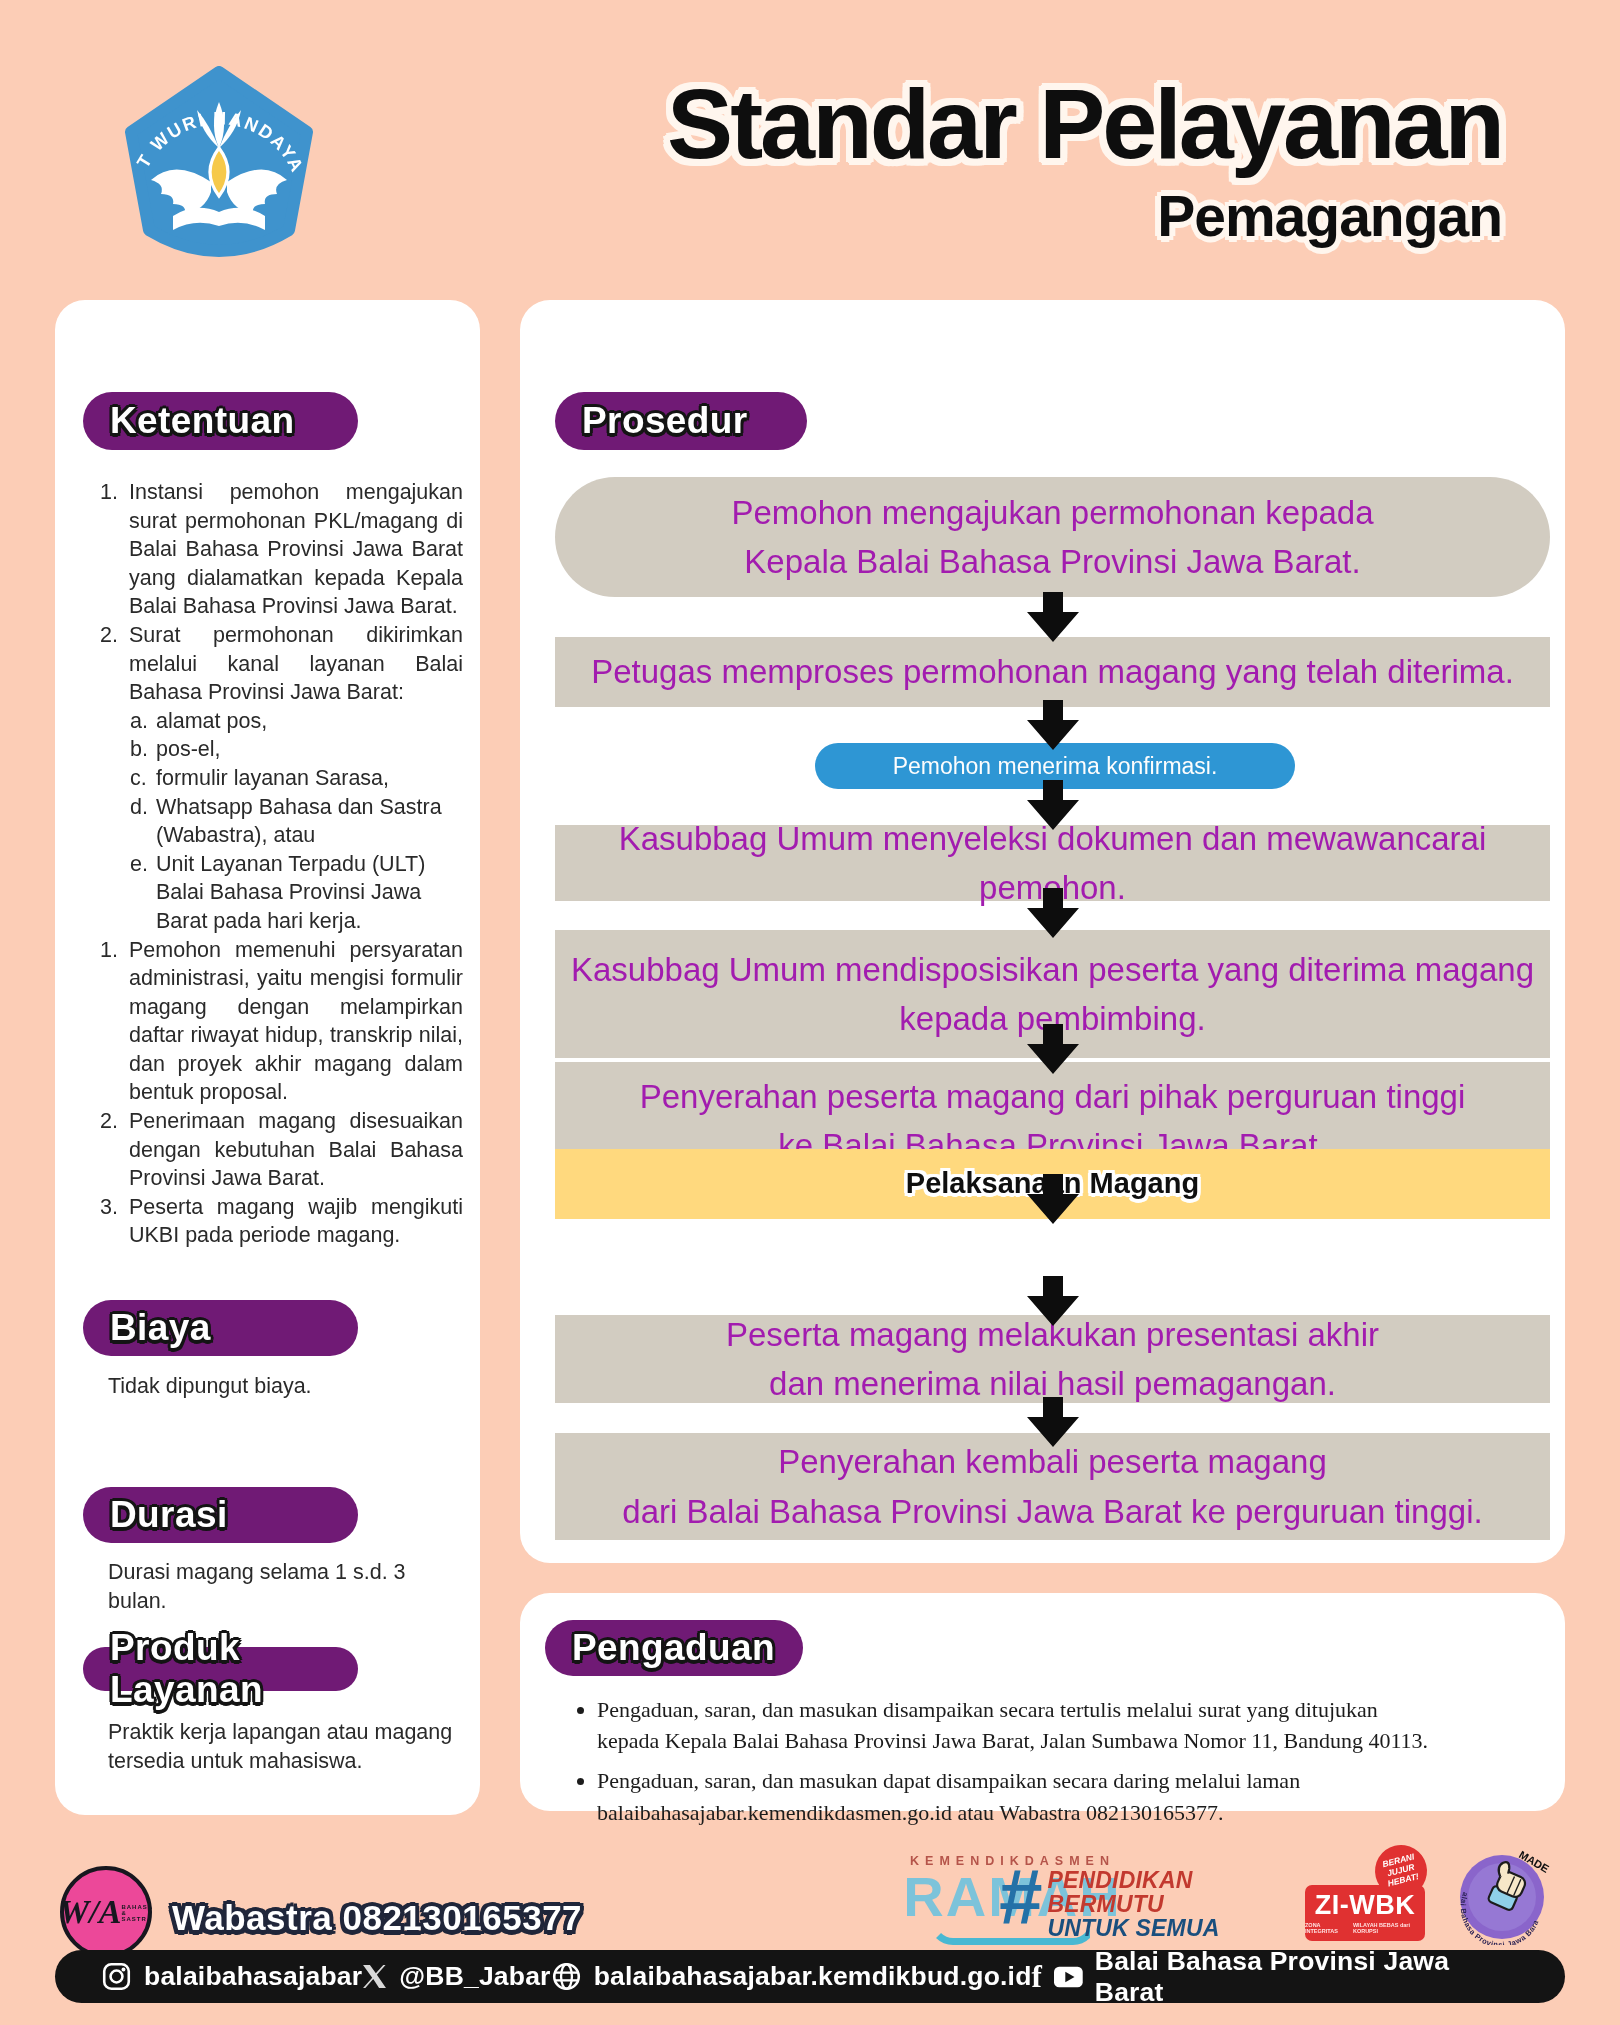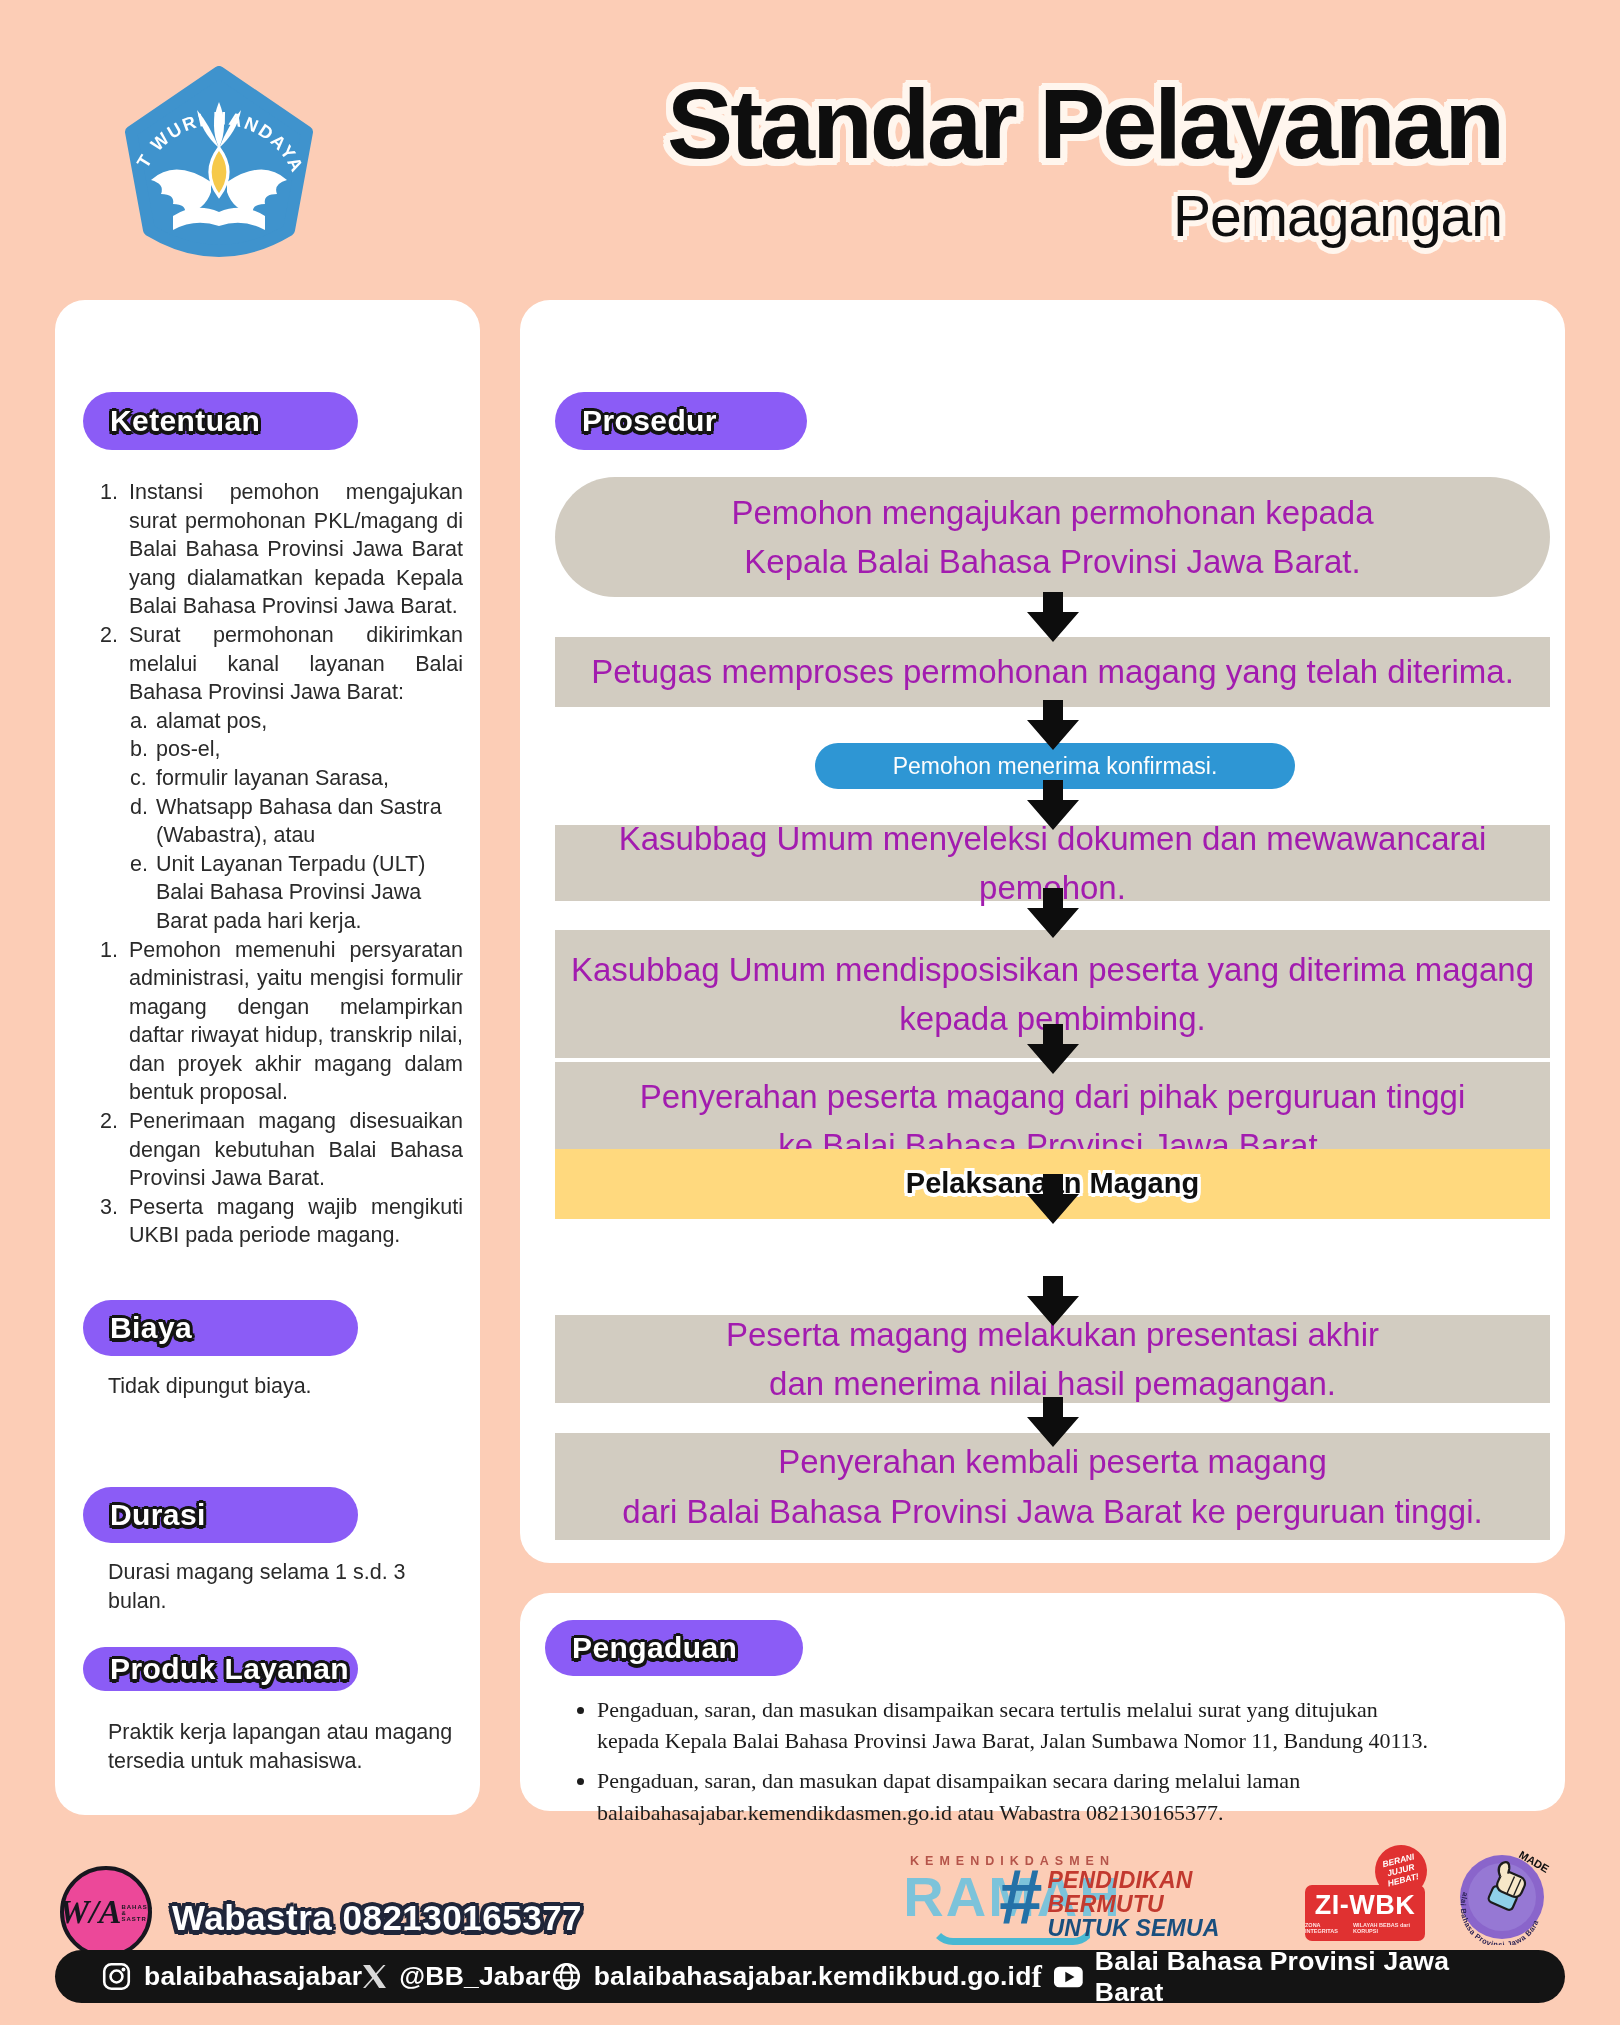--- a/index.html
+++ b/index.html
@@ -17,30 +17,30 @@
   .logo-wrap { position:absolute; left:118px; top:66px; width:202px; height:200px; }
   .title-block { position:absolute; right:118px; top:74px; text-align:right; color:#0e0e0e; }
   .title-main {
     font-size:99px; font-weight:800; letter-spacing:-3px; line-height:1.02;
     text-shadow: 0 -7px 0 #fff6ee, 0 7px 0 #fff6ee, -7px 0 0 #fff6ee, 7px 0 0 #fff6ee,
       -5px -5px 0 #fff6ee, 5px -5px 0 #fff6ee, -5px 5px 0 #fff6ee, 5px 5px 0 #fff6ee,
       -7px 4px 0 #fff6ee, 7px 4px 0 #fff6ee, -7px -4px 0 #fff6ee, 7px -4px 0 #fff6ee,
       -4px 7px 0 #fff6ee, 4px 7px 0 #fff6ee, -4px -7px 0 #fff6ee, 4px -7px 0 #fff6ee;
   }
   .title-sub {
-    margin-top:8px; font-size:57px; font-weight:400; letter-spacing:-1px;
+    margin-top:8px; font-size:57px; font-weight:700; letter-spacing:-1px;
     text-shadow: 0 -6px 0 #fff6ee, 0 6px 0 #fff6ee, -6px 0 0 #fff6ee, 6px 0 0 #fff6ee,
       -4px -4px 0 #fff6ee, 4px -4px 0 #fff6ee, -4px 4px 0 #fff6ee, 4px 4px 0 #fff6ee;
   }
 
   
   .pill {
-    position:absolute; background:#8b5cf6; border-radius:30px;
+    position:absolute; background:#701a75; border-radius:30px;
     display:flex; align-items:center; padding-left:27px;
-    color:#ffffff; font-weight:700; font-size:30px; letter-spacing:.4px;
+    color:#ffffff; font-weight:700; font-size:37px; letter-spacing:.4px;
     text-shadow: -2.5px -2.5px 0 #141414, 2.5px -2.5px 0 #141414,
       -2.5px 2.5px 0 #141414, 2.5px 2.5px 0 #141414,
       0 -3px 0 #141414, 0 3.5px 0 #141414, -3px 0 0 #141414, 3px 0 0 #141414;
   }
 
   
   .side-text { position:absolute; font-size:21.5px; line-height:1.33; color:#2a2a2a; }
   ol.mainlist { list-style:none; margin:0; padding:0; counter-reset:n; text-align:justify; }
   ol.mainlist > li { counter-increment:n; position:relative; padding-left:29px; }
   ol.mainlist > li::before { content: counter(n) "."; position:absolute; left:0; }

